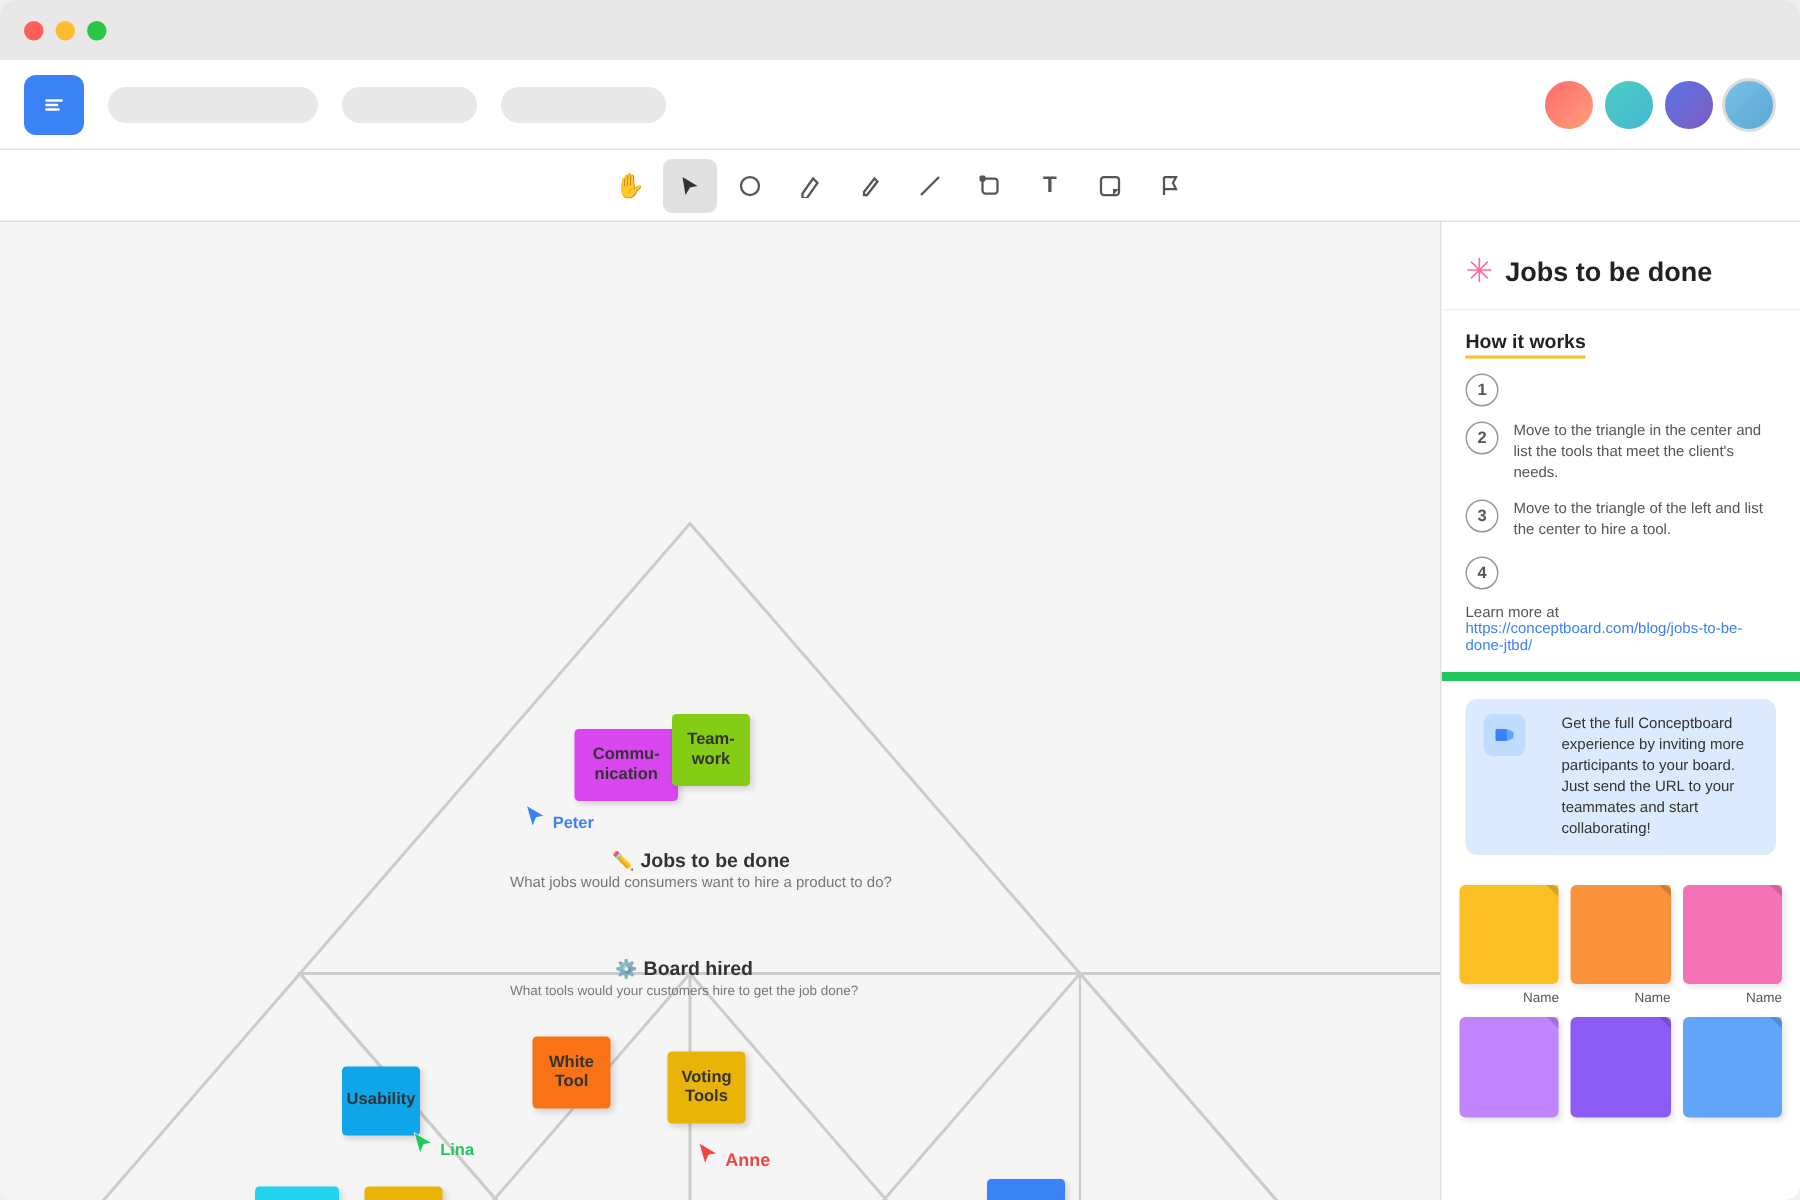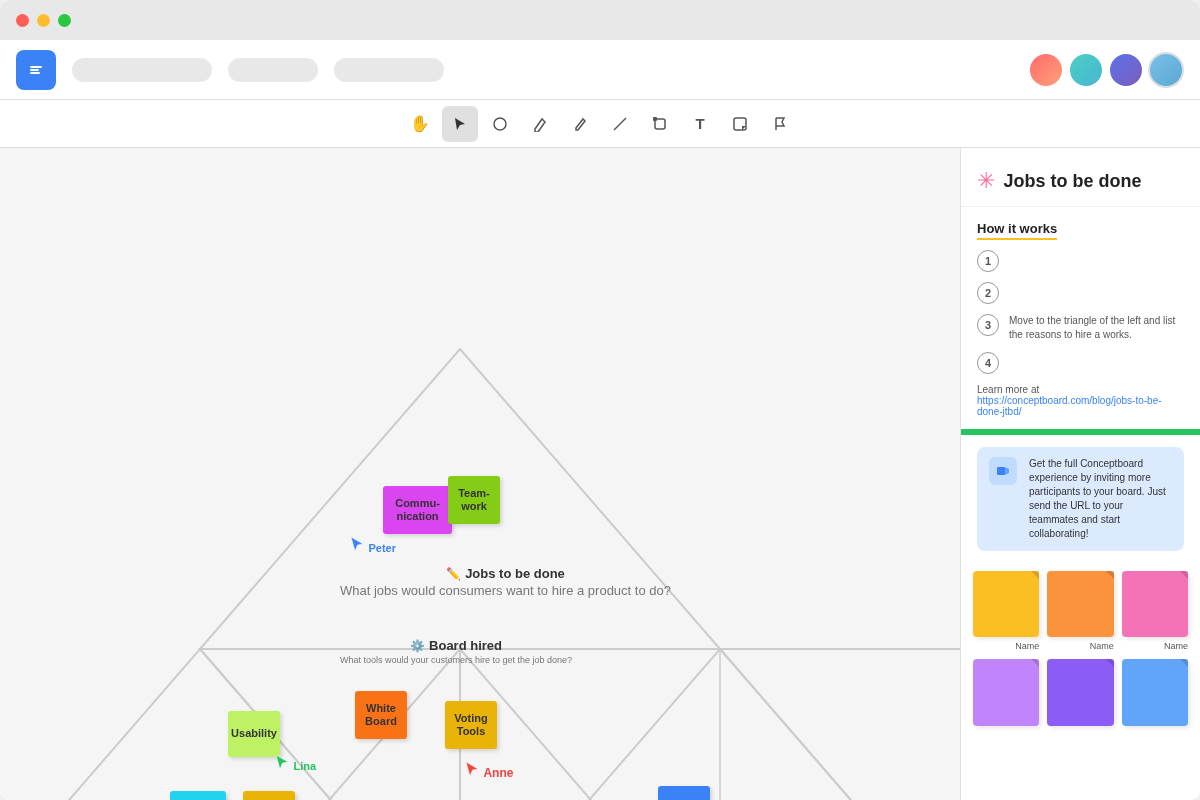--- a/index.html
+++ b/index.html
@@ -53,21 +53,21 @@
     .panel-star { color: #ff6b9d; font-size: 22px; }
     .panel-title { font-size: 18px; font-weight: 700; color: #222; }
     .panel-section { padding: 12px 16px; border-bottom: 6px solid #22c55e; }
     .panel-section h4 { font-size: 13px; font-weight: 700; color: #222; margin-bottom: 10px; border-bottom: 2px solid #fbbf24; padding-bottom: 2px; display: inline-block; }
     .step-item { display: flex; gap: 10px; margin-bottom: 10px; align-items: flex-start; }
     .step-num { width: 22px; height: 22px; border-radius: 50%; border: 1.5px solid #999; display: flex; align-items: center; justify-content: center; font-size: 11px; font-weight: 600; color: #555; flex-shrink: 0; }
     .step-text { font-size: 10px; color: #555; line-height: 1.4; }
     .step-text .blue-rect { display: inline-block; width: 16px; height: 12px; background: #93c5fd; vertical-align: middle; margin-right: 3px; }
     .learn-more { font-size: 10px; color: #555; margin-top: 6px; }
     .learn-more a { color: #3b82f6; text-decoration: none; }
-    .promo-box { background: #dbeafe; border-radius: 8px; padding: 10px 12px; margin: 12px 16px; display: flex; gap: 12px; align-items: flex-start; }
+    .promo-box { background: #dbeafe; border-radius: 8px; padding: 10px 12px; margin: 12px 16px; display: flex; gap: 24px; align-items: flex-start; }
     .promo-icon { width: 28px; height: 28px; background: #bfdbfe; border-radius: 6px; display: flex; align-items: center; justify-content: center; font-size: 14px; flex-shrink: 0; }
     .promo-text { font-size: 10px; color: #333; line-height: 1.4; }
     .sticky-grid { padding: 8px 12px; display: grid; grid-template-columns: repeat(3, 1fr); gap: 8px; }
     .sticky-sample { border-radius: 4px; aspect-ratio: 1; position: relative; box-shadow: 2px 2px 4px rgba(0,0,0,0.1); }
     .sticky-sample::after { content: ''; position: absolute; top: 0; right: 0; border-style: solid; border-width: 0 8px 8px 0; border-color: transparent rgba(0,0,0,0.15) transparent transparent; }
     .sticky-label { font-size: 9px; color: #555; text-align: right; margin-top: 4px; }
     .sticky-yellow { background: #fbbf24; }
     .sticky-orange { background: #fb923c; }
     .sticky-pink { background: #f472b6; }
     .sticky-violet { background: #8b5cf6; }
@@ -170,38 +170,38 @@
         <line x1="460" y1="485" x2="460" y2="785" stroke="#ccc" stroke-width="1.5"></line>
         <line x1="200" y1="785" x2="720" y2="785" stroke="#ccc" stroke-width="1.5"></line>
         <line x1="720" y1="485" x2="720" y2="785" stroke="#ccc" stroke-width="1.5"></line>
       </svg>
 
       <div class="canvas-label" style="position:absolute; top:418px; left:340px; text-align:center;">
         <div style="display:flex;align-items:center;gap:4px;justify-content:center;">
           <span style="color:#a855f7;font-size:12px;">✏️</span>
           <span style="font-size:13px;font-weight:700;color:#333;">Jobs to be done</span>
         </div>
-        <p style="font-size:13px;color:#777;margin-top:2px;">What jobs would consumers want to hire a product to do?</p>
+        <p style="font-size:10px;color:#777;margin-top:2px;">What jobs would consumers want to hire a product to do?</p>
       </div>
 
       <div class="canvas-label" style="position:absolute; top:490px; left:340px; text-align:center;">
         <div style="display:flex;align-items:center;gap:4px;justify-content:center;">
           <span style="font-size:12px;">⚙️</span>
           <span style="font-size:13px;font-weight:700;color:#333;">Board hired</span>
         </div>
         <p style="font-size:9px;color:#777;margin-top:2px;">What tools would your customers hire to get the job done?</p>
       </div>
 
       <div class="sticky" style="width:69px;height:48px;background:#d946ef;top:338px;left:383px;">Commu-nication</div>
 
       <div class="sticky" style="width:52px;height:48px;background:#84cc16;top:328px;left:448px;">Team-work</div>
 
-      <div class="sticky" style="width:52px;height:46px;background:#bef264;top:563px;left:228px;">Usability</div>
-
-      <div class="sticky" style="width:52px;height:48px;background:#f97316;top:543px;left:355px;">White Board</div>
+      <div class="sticky" style="width:52px;height:46px;background:#0ea5e9;top:563px;left:228px;">Usability</div>
+
+      <div class="sticky" style="width:52px;height:48px;background:#f97316;top:543px;left:355px;">White Tool</div>
 
       <div class="sticky" style="width:52px;height:48px;background:#eab308;top:553px;left:445px;">Voting Tools</div>
 
       <div class="sticky" style="width:56px;height:46px;background:#22d3ee;top:643px;left:170px;">Better quality</div>
 
       <div class="sticky" style="width:52px;height:46px;background:#eab308;top:643px;left:243px;">Saving time</div>
 
       <div class="sticky" style="width:52px;height:48px;background:#3b82f6;color:#fff;top:638px;left:658px;">Cost</div>
 
       <div style="position:absolute;top:388px;left:350px;">
@@ -234,24 +234,25 @@
       </div>
 
       <div class="panel-section">
         <h4>How it works</h4>
         
         <div class="step-item">
           <div class="step-num">1</div>
         </div>
         <div class="step-item">
           <div class="step-num">2</div>
+          <div class="step-text">Move to the triangle in the center and list the tools that meet the client's needs.</div>
         </div>
         <div class="step-item">
           <div class="step-num">3</div>
-          <div class="step-text">Move to the triangle of the left and list the reasons to hire a works.</div>
+          <div class="step-text">Move to the triangle of the left and list the center to hire a tool.</div>
         </div>
         <div class="step-item">
           <div class="step-num">4</div>
         </div>
         <div class="learn-more">
           Learn more at <a href="#">https://conceptboard.com/blog/jobs-to-be-done-jtbd/</a>
         </div>
       </div>
 
       <div class="promo-box">

